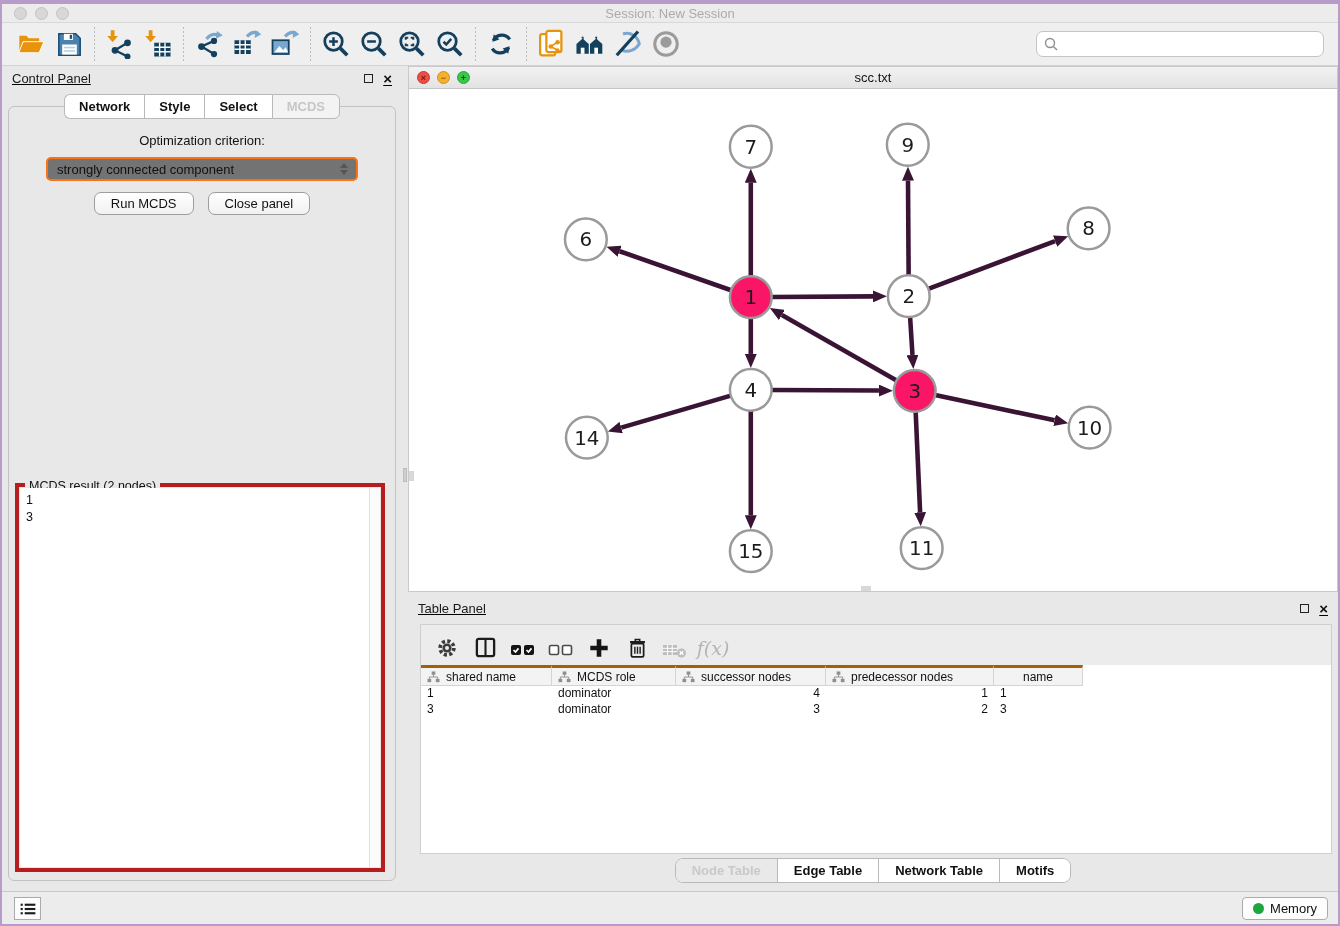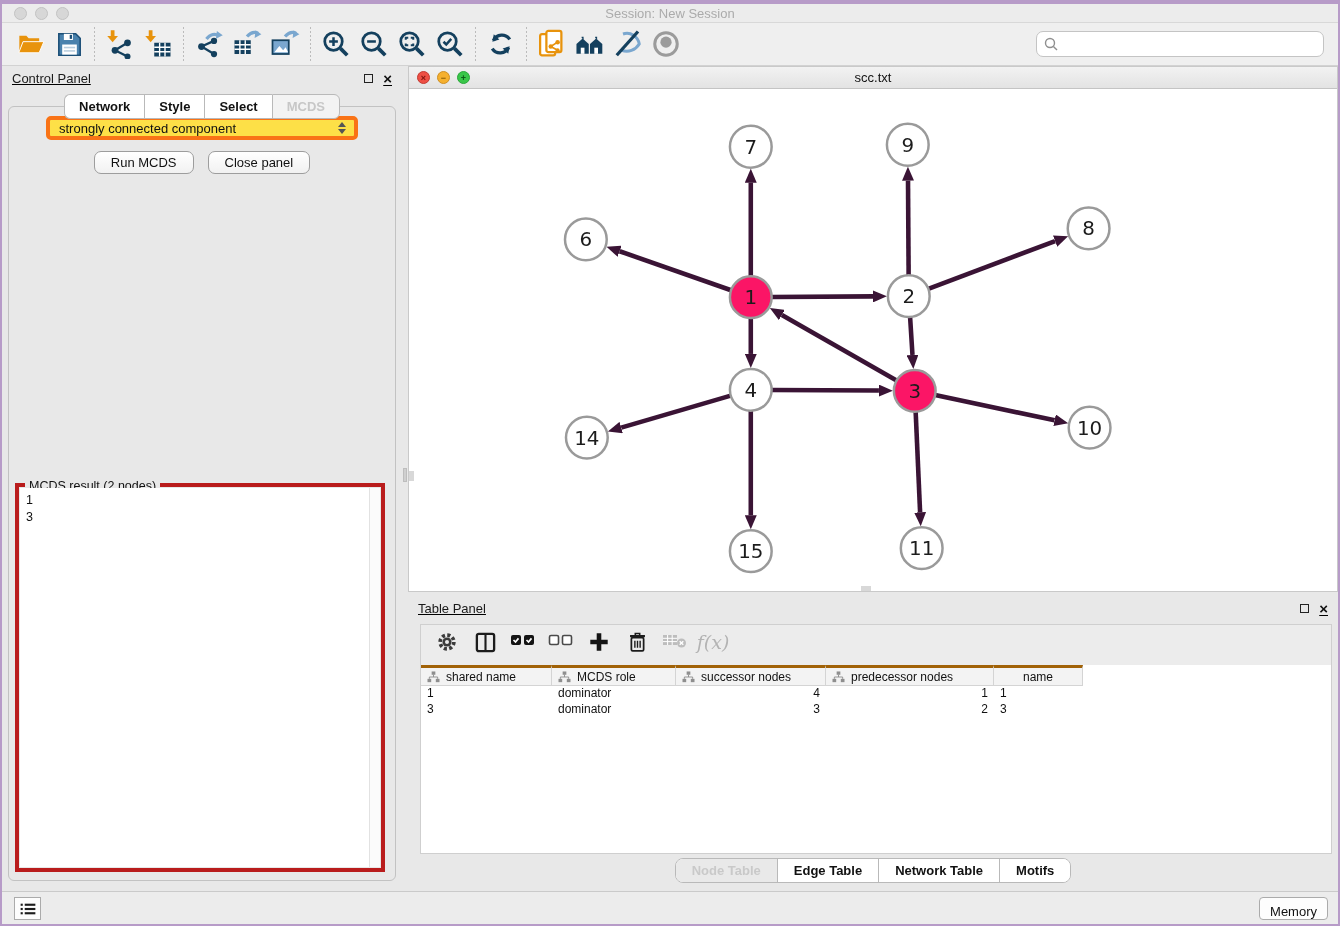--- a/index.html
+++ b/index.html
@@ -33,21 +33,21 @@
   .panel-title { font-size:13px; color:#1a1a1a; flex:1; }
   .float-ico { width:9px; height:9px; border:1.5px solid #222; margin-right:10px; cursor:pointer; }
   .close-ico { font-size:15px; font-weight:bold; color:#111; line-height:9px; cursor:pointer; }
   .ctabs { display:flex; justify-content:center; margin-top:4px; position:relative; z-index:2; }
   .ctab { font-size:13px; font-weight:600; color:#111; background:#fff; border:1px solid #b9b9b9; border-right:none; padding:4px 14px; cursor:pointer; }
   .ctab:first-child { border-radius:6px 0 0 6px; }
   .ctab:last-child { border-right:1px solid #b9b9b9; border-radius:0 6px 6px 0; }
   .ctab.active { color:#c7c7c7; background:#f3f3f3; }
   .cp-content { position:absolute; left:6px; right:6px; top:40px; bottom:10px; border:1px solid #c2c2c2; border-radius:6px; background:#e8e8e8; }
   .opt-label { text-align:center; font-size:13px; color:#111; margin-top:26px; }
-  .selectbox { width:312px; height:24px; margin:9px auto 0 auto; background:#fde047; border:4px solid #f97316; border-radius:5px; display:flex; align-items:center; padding:0 6px 0 9px; font-size:13px; color:#111; cursor:pointer; }
+  .selectbox { width:312px; height:24px; margin:9px auto 0 auto; background:#737373; border:2px solid #f97316; border-radius:5px; display:flex; align-items:center; padding:0 6px 0 9px; font-size:13px; color:#111; cursor:pointer; }
   .selectbox .sel-text { flex:1; }
   .chevrons { display:flex; flex-direction:column; gap:2px; align-items:center; width:12px; }
   .chevrons .up { width:0;height:0;border-left:4px solid transparent;border-right:4px solid transparent;border-bottom:5px solid #555; }
   .chevrons .dn { width:0;height:0;border-left:4px solid transparent;border-right:4px solid transparent;border-top:5px solid #555; }
   .btnrow { display:flex; justify-content:center; gap:14px; margin-top:11px; }
   .pushbtn { font-size:13px; color:#111; background:linear-gradient(#ffffff,#f1f1f1); border:1px solid #9d9d9d; border-radius:7px; padding:3px 16px; cursor:pointer; font-family:"Liberation Sans",sans-serif; }
   .result-group { position:absolute; left:6px; right:10px; top:376px; bottom:8px; border:4px solid #b91c1c; }
   .result-legend { position:absolute; top:-8px; left:6px; background:#e8e8e8; font-size:12.5px; color:#111; padding:0 4px; }
   .result-area { position:absolute; inset:1px; background:#fff; font-size:12.5px; color:#111; line-height:17px; padding:4px 6px; }
   .result-scroll { position:absolute; right:1px; top:1px; bottom:1px; width:11px; background:#fbfbfb; border-left:1px solid #e2e2e2; }
@@ -63,38 +63,38 @@
   .nlight.green { background:#39c649; border:1px solid #2aa73a; color:#0d5c17; }
   .net-canvas { position:absolute; left:0; right:0; top:22px; bottom:0; background:#fff; }
   .canvas-nub-left { position:absolute; left:0; top:382px; width:5px; height:10px; background:#d8d8d8; }
   .canvas-nub-bottom { position:absolute; left:452px; bottom:0; width:10px; height:5px; background:#d8d8d8; }
   .hsplit { position:absolute; left:0; right:0; top:526px; height:4px; background:#e8e8e8; }
 
   
   .table-panel { position:absolute; left:0; right:0; top:530px; bottom:0; background:#e8e8e8; }
   .tp-body { position:absolute; left:12px; right:6px; top:28px; height:230px; background:#fff; border:1px solid #cfcfcf; overflow:hidden; }
   .tp-toolbar { height:40px; background:#ececec; display:flex; align-items:center; gap:10px; padding:0 12px; }
-  .tico { width:28px; height:28px; display:flex; align-items:flex-start; justify-content:center; cursor:pointer; }
+  .tico { width:28px; height:28px; display:flex; align-items:flex-end; justify-content:center; cursor:pointer; }
   .fx-label { font-family:"DejaVu Serif", serif; font-style:italic; font-size:19px; color:#b3b3b3; }
   .thead { display:flex; height:21px; }
   .th { background:#f3f3f3; border-right:1px solid #d4d4d4; border-top:3px solid #a16207; border-bottom:1px solid #d4d4d4; font-size:12px; color:#111; display:flex; align-items:center; padding:0 6px; gap:6px; }
   .th.center { justify-content:center; }
   .trow { display:flex; height:16px; font-size:12px; color:#111; }
   .td { padding:0 6px; white-space:nowrap; overflow:hidden; }
   .td.right { text-align:right; }
   .tp-tabs { position:absolute; left:0; right:0; bottom:8px; display:flex; justify-content:center; }
   .btabgroup { display:flex; border:1px solid #b9b9b9; border-radius:8px; overflow:hidden; background:#fff; }
   .btab { font-size:13px; font-weight:600; color:#111; padding:4px 16px; border-right:1px solid #b9b9b9; background:#fff; cursor:pointer; }
   .btab:last-child { border-right:none; }
   .btab.active { color:#c9c9c9; background:#e9e9e9; }
 
   
   .statusbar { position:absolute; left:0; right:0; bottom:0; height:33px; background:#ececec; border-top:1px solid #cacaca; }
   .list-btn { position:absolute; left:12px; top:5px; width:27px; height:23px; background:#fdfdfd; border:1px solid #ababab; display:flex; align-items:center; justify-content:center; cursor:pointer; }
-  .memory-btn { position:absolute; right:10px; top:5px; height:23px; background:#fdfdfd; border:1px solid #ababab; border-radius:4px; display:flex; align-items:center; gap:6px; padding:0 10px; font-size:13px; color:#111; cursor:pointer;flex-direction:column; }
+  .memory-btn { position:absolute; right:10px; top:5px; height:23px; background:#fdfdfd; border:1px solid #ababab; border-radius:4px; display:flex; align-items:center; gap:6px; padding:0 10px; font-size:13px; color:#111; cursor:pointer; }
   .memdot { width:11px; height:11px; border-radius:50%; }
 </style>
 </head>
 <body>
 
 <div class="app">
 
   <div class="titlebar">
     <div class="lights">
       <div class="light"></div>
@@ -256,20 +256,21 @@
         <div class="float-ico"></div>
         <div class="close-ico">×</div>
       </div>
       <div class="ctabs" id="control-tabs">
           <div class="ctab">Network</div>
           <div class="ctab">Style</div>
           <div class="ctab">Select</div>
           <div class="ctab active">MCDS</div>
         </div>
       <div class="cp-content">
+        <div class="opt-label">Optimization criterion:</div>
         <div class="selectbox">
           <span class="sel-text">strongly connected component</span>
           <span class="chevrons">
               <span class="up"></span>
               <span class="dn"></span>
             </span>
         </div>
         <div class="btnrow">
           <button class="pushbtn">Run MCDS</button>
           <button class="pushbtn">Close panel</button>

